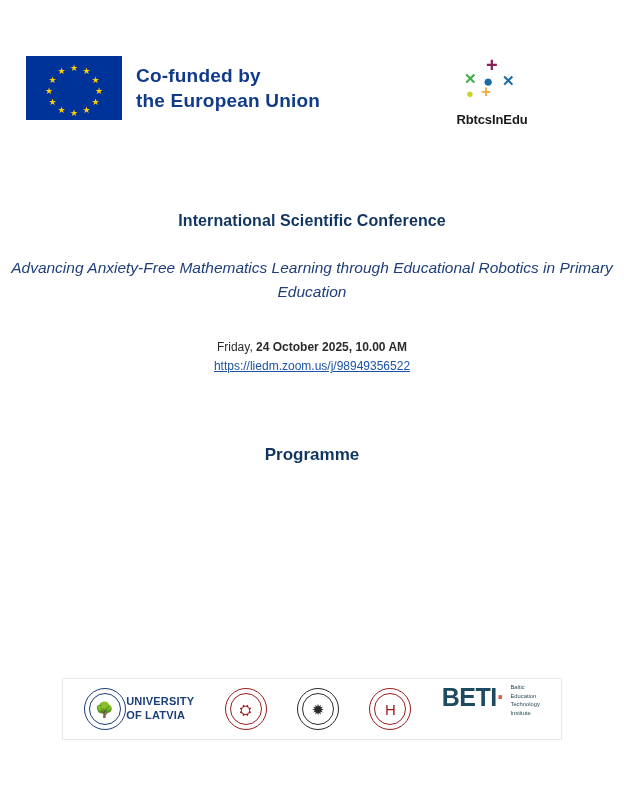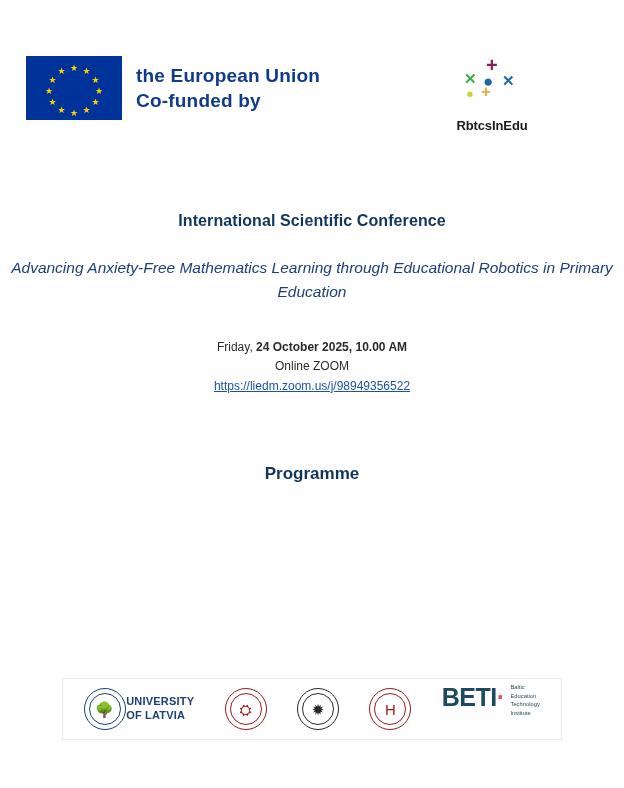--- a/index.html
+++ b/index.html
@@ -73,21 +73,21 @@
     font-weight: bold;
     font-family: "Liberation Sans", sans-serif;
   }
   .rb-plus-top   { left: 30px; top: -2px;  font-size: 20px; color: #8B1E5A; }
   .rb-x-left     { left: 8px;  top: 14px;  font-size: 15px; color: #3FAE49; }
   .rb-dot        { left: 27px; top: 16px;  font-size: 17px; color: #1B6AA5; }
   .rb-x-right    { left: 46px; top: 16px;  font-size: 15px; color: #1B6AA5; }
   .rb-plus-bot   { left: 25px; top: 26px;  font-size: 17px; color: #F2A93B; }
   .rb-dot-left   { left: 10px; top: 30px;  font-size: 13px; color: #C9D32B; }
   .rbtcs-name {
-    margin-top: 16px;
+    margin-top: 10px;
     font-size: 13px;
     font-weight: bold;
     color: #1a1a1a;
     letter-spacing: -0.1px;
   }
 
   
   .doc-body {
     position: absolute;
     top: 212px;
@@ -225,22 +225,22 @@
       <span class="eu-star" style="left:65px;  top:42px;">★</span>
       <span class="eu-star" style="left:56px;  top:50px;">★</span>
       <span class="eu-star" style="left:43.5px;top:53px;">★</span>
       <span class="eu-star" style="left:31px;  top:50px;">★</span>
       <span class="eu-star" style="left:22px;  top:42px;">★</span>
       <span class="eu-star" style="left:18.5px;top:31px;">★</span>
       <span class="eu-star" style="left:22px;  top:19.5px;">★</span>
       <span class="eu-star" style="left:31px;  top:11px;">★</span>
     </div>
     <div class="eu-text">
+      <div>Co-funded by</div>
       <div>the European Union</div>
-      <div>Co-funded by</div>
     </div>
   </div>
 
   <div class="rbtcs-block">
     <div class="rbtcs-mark">
       <span class="rb-plus-top">+</span>
       <span class="rb-x-left">✕</span>
       <span class="rb-dot">●</span>
       <span class="rb-x-right">✕</span>
       <span class="rb-plus-bot">+</span>
@@ -254,21 +254,20 @@
 <div class="doc-body">
 
   <div class="conf-title">International Scientific Conference</div>
 
   <div class="conf-subtitle">Advancing Anxiety-Free Mathematics Learning through Educational Robotics in Primary Education</div>
 
   <div class="meta">
     <div>
       <span>Friday, </span><span class="bold">24 October 2025, 10.00 AM</span>
     </div>
-    <div>Online ZOOM</div>
     <div><a class="zoom-link" href="#">https://liedm.zoom.us/j/98949356522</a></div>
   </div>
 
   <div class="programme">Programme</div>
 
 </div>
 
 <div class="footer">
 
   <div class="logo-item">

